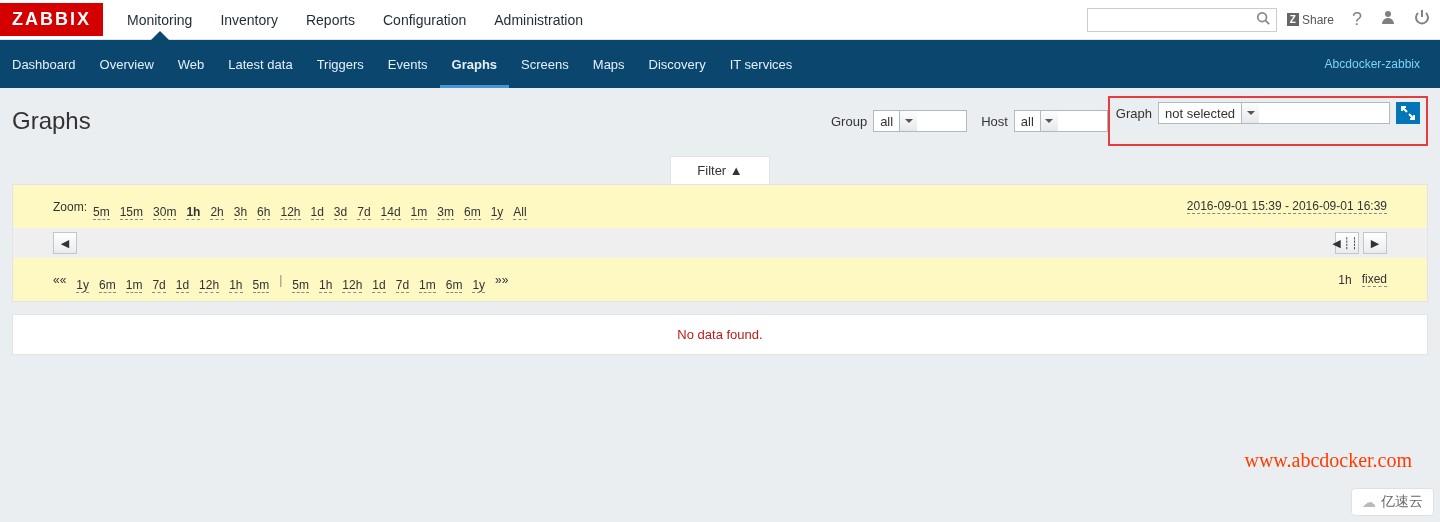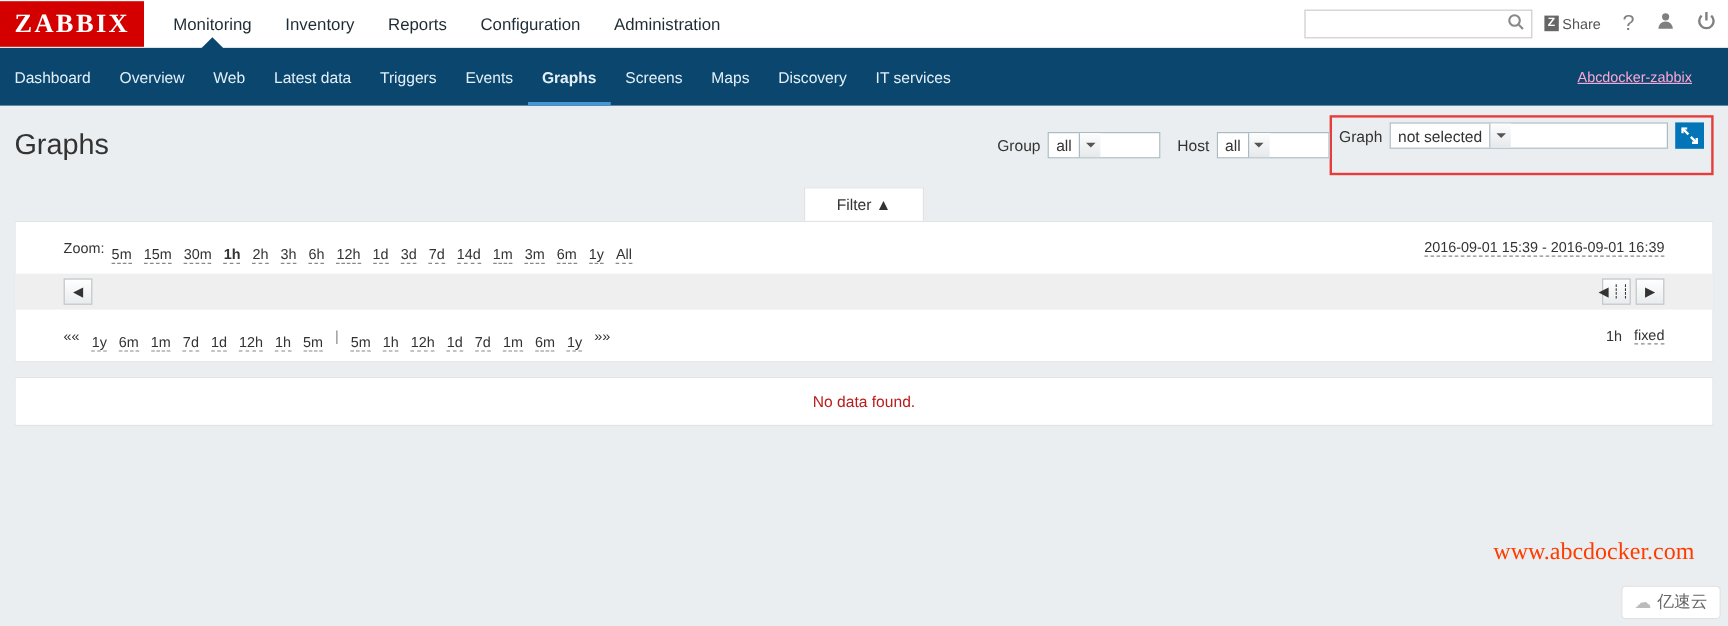--- a/index.html
+++ b/index.html
@@ -1,37 +1,37 @@
 <!DOCTYPE html>
 <html><head>
   <meta charset="utf-8">
   <style>
     * { box-sizing: border-box; margin: 0; padding: 0; }
     body { font-family: Arial, Helvetica, sans-serif; font-size: 13px; background: #ebeef0; width: 1440px; color: #333; }
     
     
     .topnav { background: #fff; display: flex; align-items: center; height: 40px; border-bottom: 1px solid #dfe4e7; padding-right: 10px; }
-    .logo { background: #d40000; color: #fff; font-weight: bold; font-size: 22px; letter-spacing: 2px; padding: 6px 12px; font-family: Liberation Serif, serif; margin-right: 10px; }
+    .logo { background: #d40000; color: #fff; font-weight: bold; font-size: 18px; letter-spacing: 2px; padding: 6px 12px; font-family: Liberation Sans, sans-serif; margin-right: 10px; }
     .topnav-menu { display: flex; height: 100%; }
     .topnav-item { color: #1f2c33; padding: 17px 14px; display: flex; align-items: center; cursor: pointer; font-size: 14px; position: relative; }
     .topnav-item.active::after { content: ""; position: absolute; bottom: -1px; left: 50%; transform: translateX(-50%); width: 0; height: 0; border-left: 9px solid transparent; border-right: 9px solid transparent; border-bottom: 9px solid #0a466e; }
     .topnav-spacer { flex: 1; }
     .search-box { border: 1px solid #ccc; width: 190px; height: 24px; display: flex; align-items: center; padding: 0 6px; background: #fff; }
     .search-box input { border: none; outline: none; width: 100%; }
     .search-box .sicon { color: #777; font-size: 14px; margin-left: auto; }
     .share-btn { margin-left: 10px; color: #555; display: flex; align-items: center; gap: 3px; cursor: pointer; font-size: 12px; }
     .zicon { background: #666; color: #fff; font-size: 10px; font-weight: bold; padding: 1px 3px; }
     .icon-btn { color: #808080; font-size: 18px; margin-left: 18px; cursor: pointer; }
 
     
     .subnav { background: #0a466e; display: flex; align-items: center; height: 48px; padding: 0 0 0 0; justify-content: flex-end; }
     .subnav-item { color: #e4f0f8; padding: 0 12px; height: 100%; display: flex; align-items: center; cursor: pointer; font-size: 13px; }
     .subnav-item.active { border-bottom: 3px solid #4796d1; padding-top: 3px; font-weight: bold; }
     .subnav-spacer { flex: 1; }
-    .subnav-user { color: #f9a8d4; padding-right: 30px; font-size: 12px; text-decoration: underline; }
+    .subnav-user { color: #7dd3fc; padding-right: 20px; font-size: 12px; }
 
     
     .page-header-row { display: flex; align-items: center; padding: 8px 12px 4px 12px; }
     .page-title { font-size: 24px; color: #333; font-weight: normal; }
     .header-spacer { flex: 1; }
     .filter-group { display: flex; align-items: center; gap: 6px; margin-left: 14px; white-space: nowrap; }
     .filter-group label { color: #333; }
     .filter-select { border: 1px solid #acbbc2; background: #fff; height: 22px; display: flex; align-items: center; position: relative; }
     .filter-select span { padding: 0 6px; }
     .filter-select .dd { border-left: 1px solid #acbbc2; width: 18px; height: 100%; display: flex; align-items: center; justify-content: center; background: linear-gradient(#fdfdfd,#e6e9eb); }
@@ -40,21 +40,21 @@
     .w-host { width: 94px; }
     .w-graph { width: 232px; }
     .fullscreen-btn { background: #0275b8; color: #fff; width: 24px; height: 22px; display: flex; align-items: center; justify-content: center; cursor: pointer; margin-left: 6px; }
     .highlight-box { border: 2px solid #e63c3c; padding: 4px 6px 20px 6px; display: flex; align-items: center; }
 
     
     .filter-toggle-row { display: flex; justify-content: center; margin-top: 6px; }
     .filter-toggle { background: #fff; border: 1px solid #dfe4e7; border-bottom: none; padding: 6px 26px; cursor: pointer; font-size: 13px; }
 
     
-    .time-panel { background: #ffffff; border: 1px solid #dfe4e7; margin: 0 12px; }
+    .time-panel { background: #fef9c3; border: 1px solid #dfe4e7; margin: 0 12px; }
     .zoom-row { display: flex; align-items: center; padding: 8px 40px; font-size: 12px; }
     .zoom-label { margin-right: 6px; }
     .zoom-links { display: flex; gap: 10px; }
     .zoom-link { color: #333; text-decoration: none; border-bottom: 1px dashed #888; cursor: pointer; margin-top: 12px; }
     .zoom-link.current { font-weight: bold; }
     .zoom-spacer { flex: 1; }
     .date-range { color: #333; border-bottom: 1px dashed #888; }
 
     .nav-arrows-row { background: #efefef; padding: 4px 40px; display: flex; align-items: center; }
     .arrow-btn { border: 1px solid #c0c6ca; background: linear-gradient(#fff,#e9ecee); width: 24px; height: 22px; display: flex; align-items: center; justify-content: center; cursor: pointer; font-size: 11px; }

